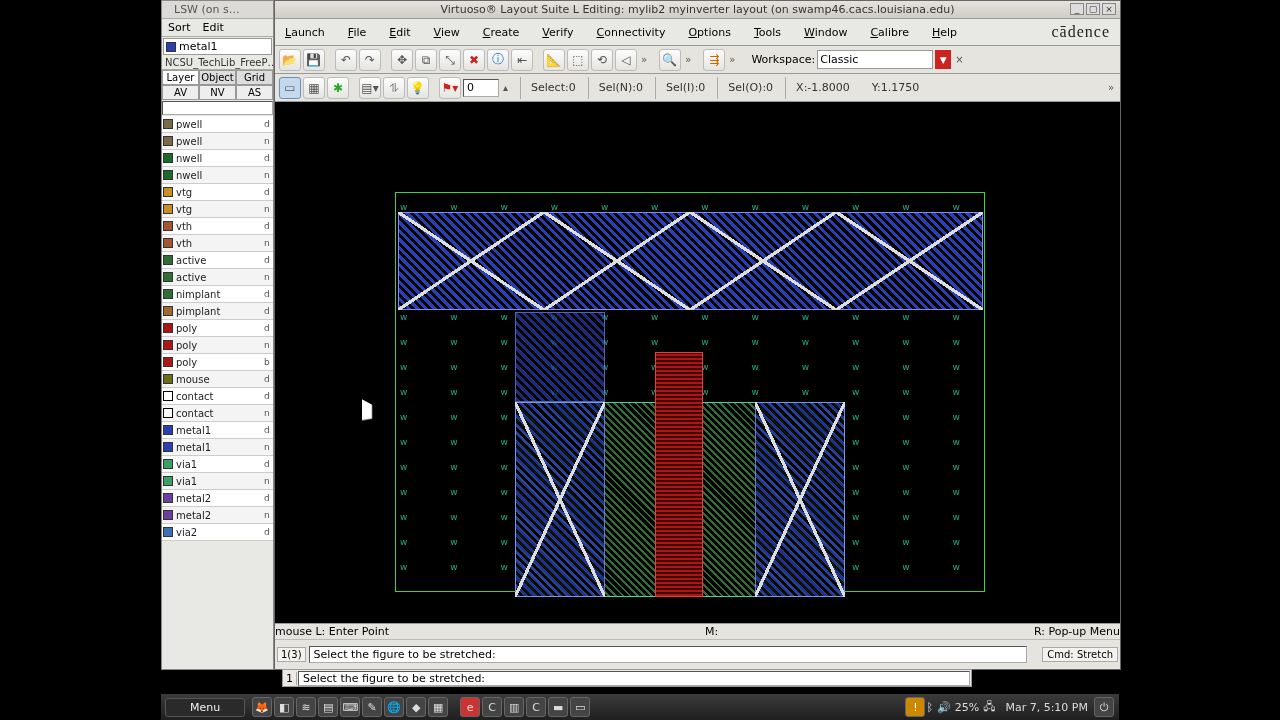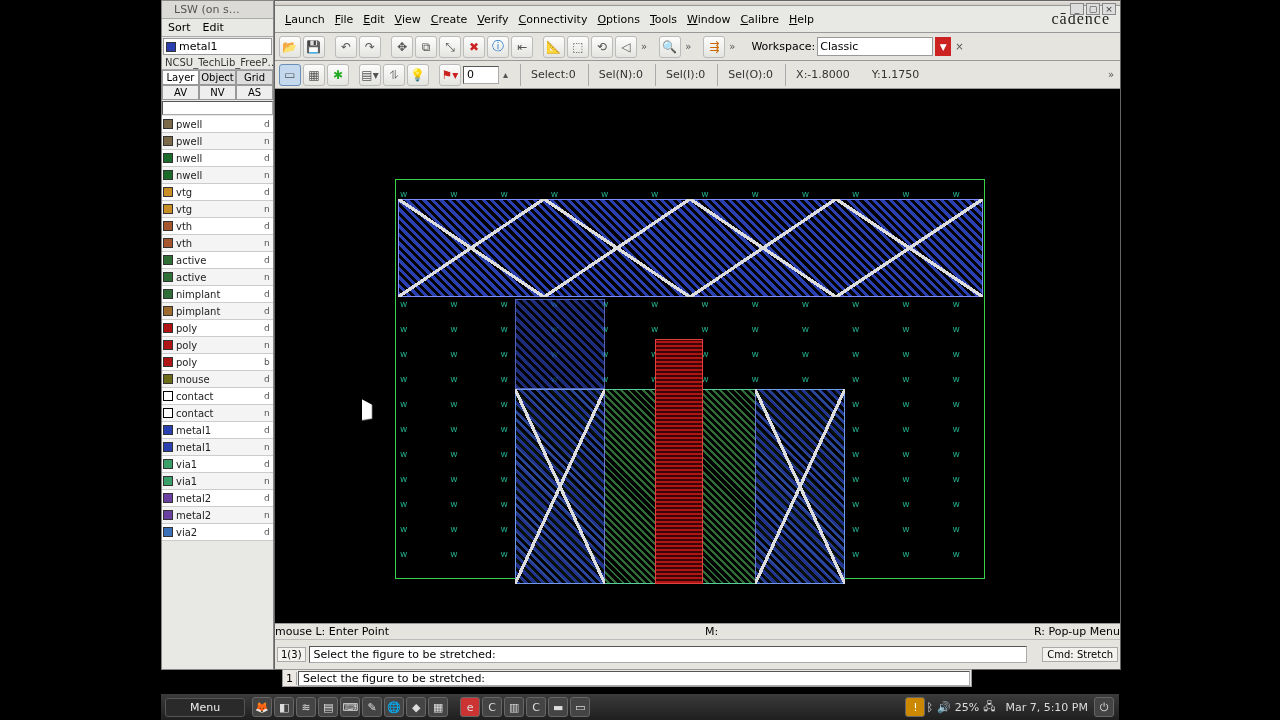--- a/index.html
+++ b/index.html
@@ -22,21 +22,21 @@
 .layer-row { display:flex; align-items:center; border-bottom:1px solid #ccc; padding:0 1px; height:17px; background:#fff; }
 .layer-row:nth-child(even) { background:#f4f4f4; }
 .layer-name { flex:1; font-size:10px; color:#222; }
 .layer-end { width:8px; font-size:9px; color:#555; }
 
 
 .editor { position:absolute; left:274px; top:0; width:847px; height:670px; background:#e8e8e4; border:1px solid #666; display:flex; flex-direction:column; }
 .ed-title { background:linear-gradient(#e6e3de,#cfccc6); padding:2px 6px; font-size:11px; text-align:center; color:#333; border-bottom:1px solid #999; position:relative; }
 .ed-title .winbtns { position:absolute; right:4px; top:2px; display:flex; gap:2px; }
 .winbtns span { width:14px; height:12px; border:1px solid #888; background:#ddd; font-size:9px; text-align:center; line-height:10px; }
-.ed-menu { display:flex; gap:2px; padding:3px 6px; background:#e8e8e4; border-bottom:1px solid #999; align-items:center; }
+.ed-menu { display:flex; gap:15px; padding:3px 6px; background:#e8e8e4; border-bottom:1px solid #999; align-items:center; }
 .ed-menu span { padding:1px 4px; cursor:pointer; }
 .ed-menu span u { text-decoration:underline; }
 .brand { margin-left:auto; font-family:serif; font-size:16px; letter-spacing:1px; color:#222; }
 .toolbar { display:flex; align-items:center; padding:2px 4px; background:#e6e4df; border-bottom:1px solid #999; height:28px; gap:2px; }
 .tbtn { width:22px; height:22px; border:1px solid #bbb; background:linear-gradient(#fdfdfd,#e4e4e0); border-radius:3px; display:flex; align-items:center; justify-content:center; font-size:12px; color:#555; }
 .tbtn.toggled { background:#c5d9ee; border-color:#6b90b8; }
 .tsep { width:6px; }
 .tchev { font-size:10px; color:#555; padding:0 2px; }
 .workspace-lbl { font-size:11px; margin-left:4px; }
 .workspace-sel { border:1px solid #999; background:#fff; height:19px; display:flex; align-items:center; padding:0 2px; }
@@ -235,20 +235,21 @@
         <div class="layer-row">
           <span class="swatch c-via2"></span>
           <span class="layer-name">via2</span>
           <span class="layer-end">d</span>
         </div>
       </div>
   </div>
 
   <div class="editor">
     <div class="ed-title">
+      <span>Virtuoso® Layout Suite L Editing: mylib2 myinverter layout (on swamp46.cacs.louisiana.edu)</span>
       <div class="winbtns">
         <span>_</span>
         <span>▢</span>
         <span>×</span>
       </div>
     </div>
     <div class="ed-menu" id="ed-menu">
       <span><u>L</u>aunch</span>
         <span><u>F</u>ile</span>
         <span><u>E</u>dit</span>

